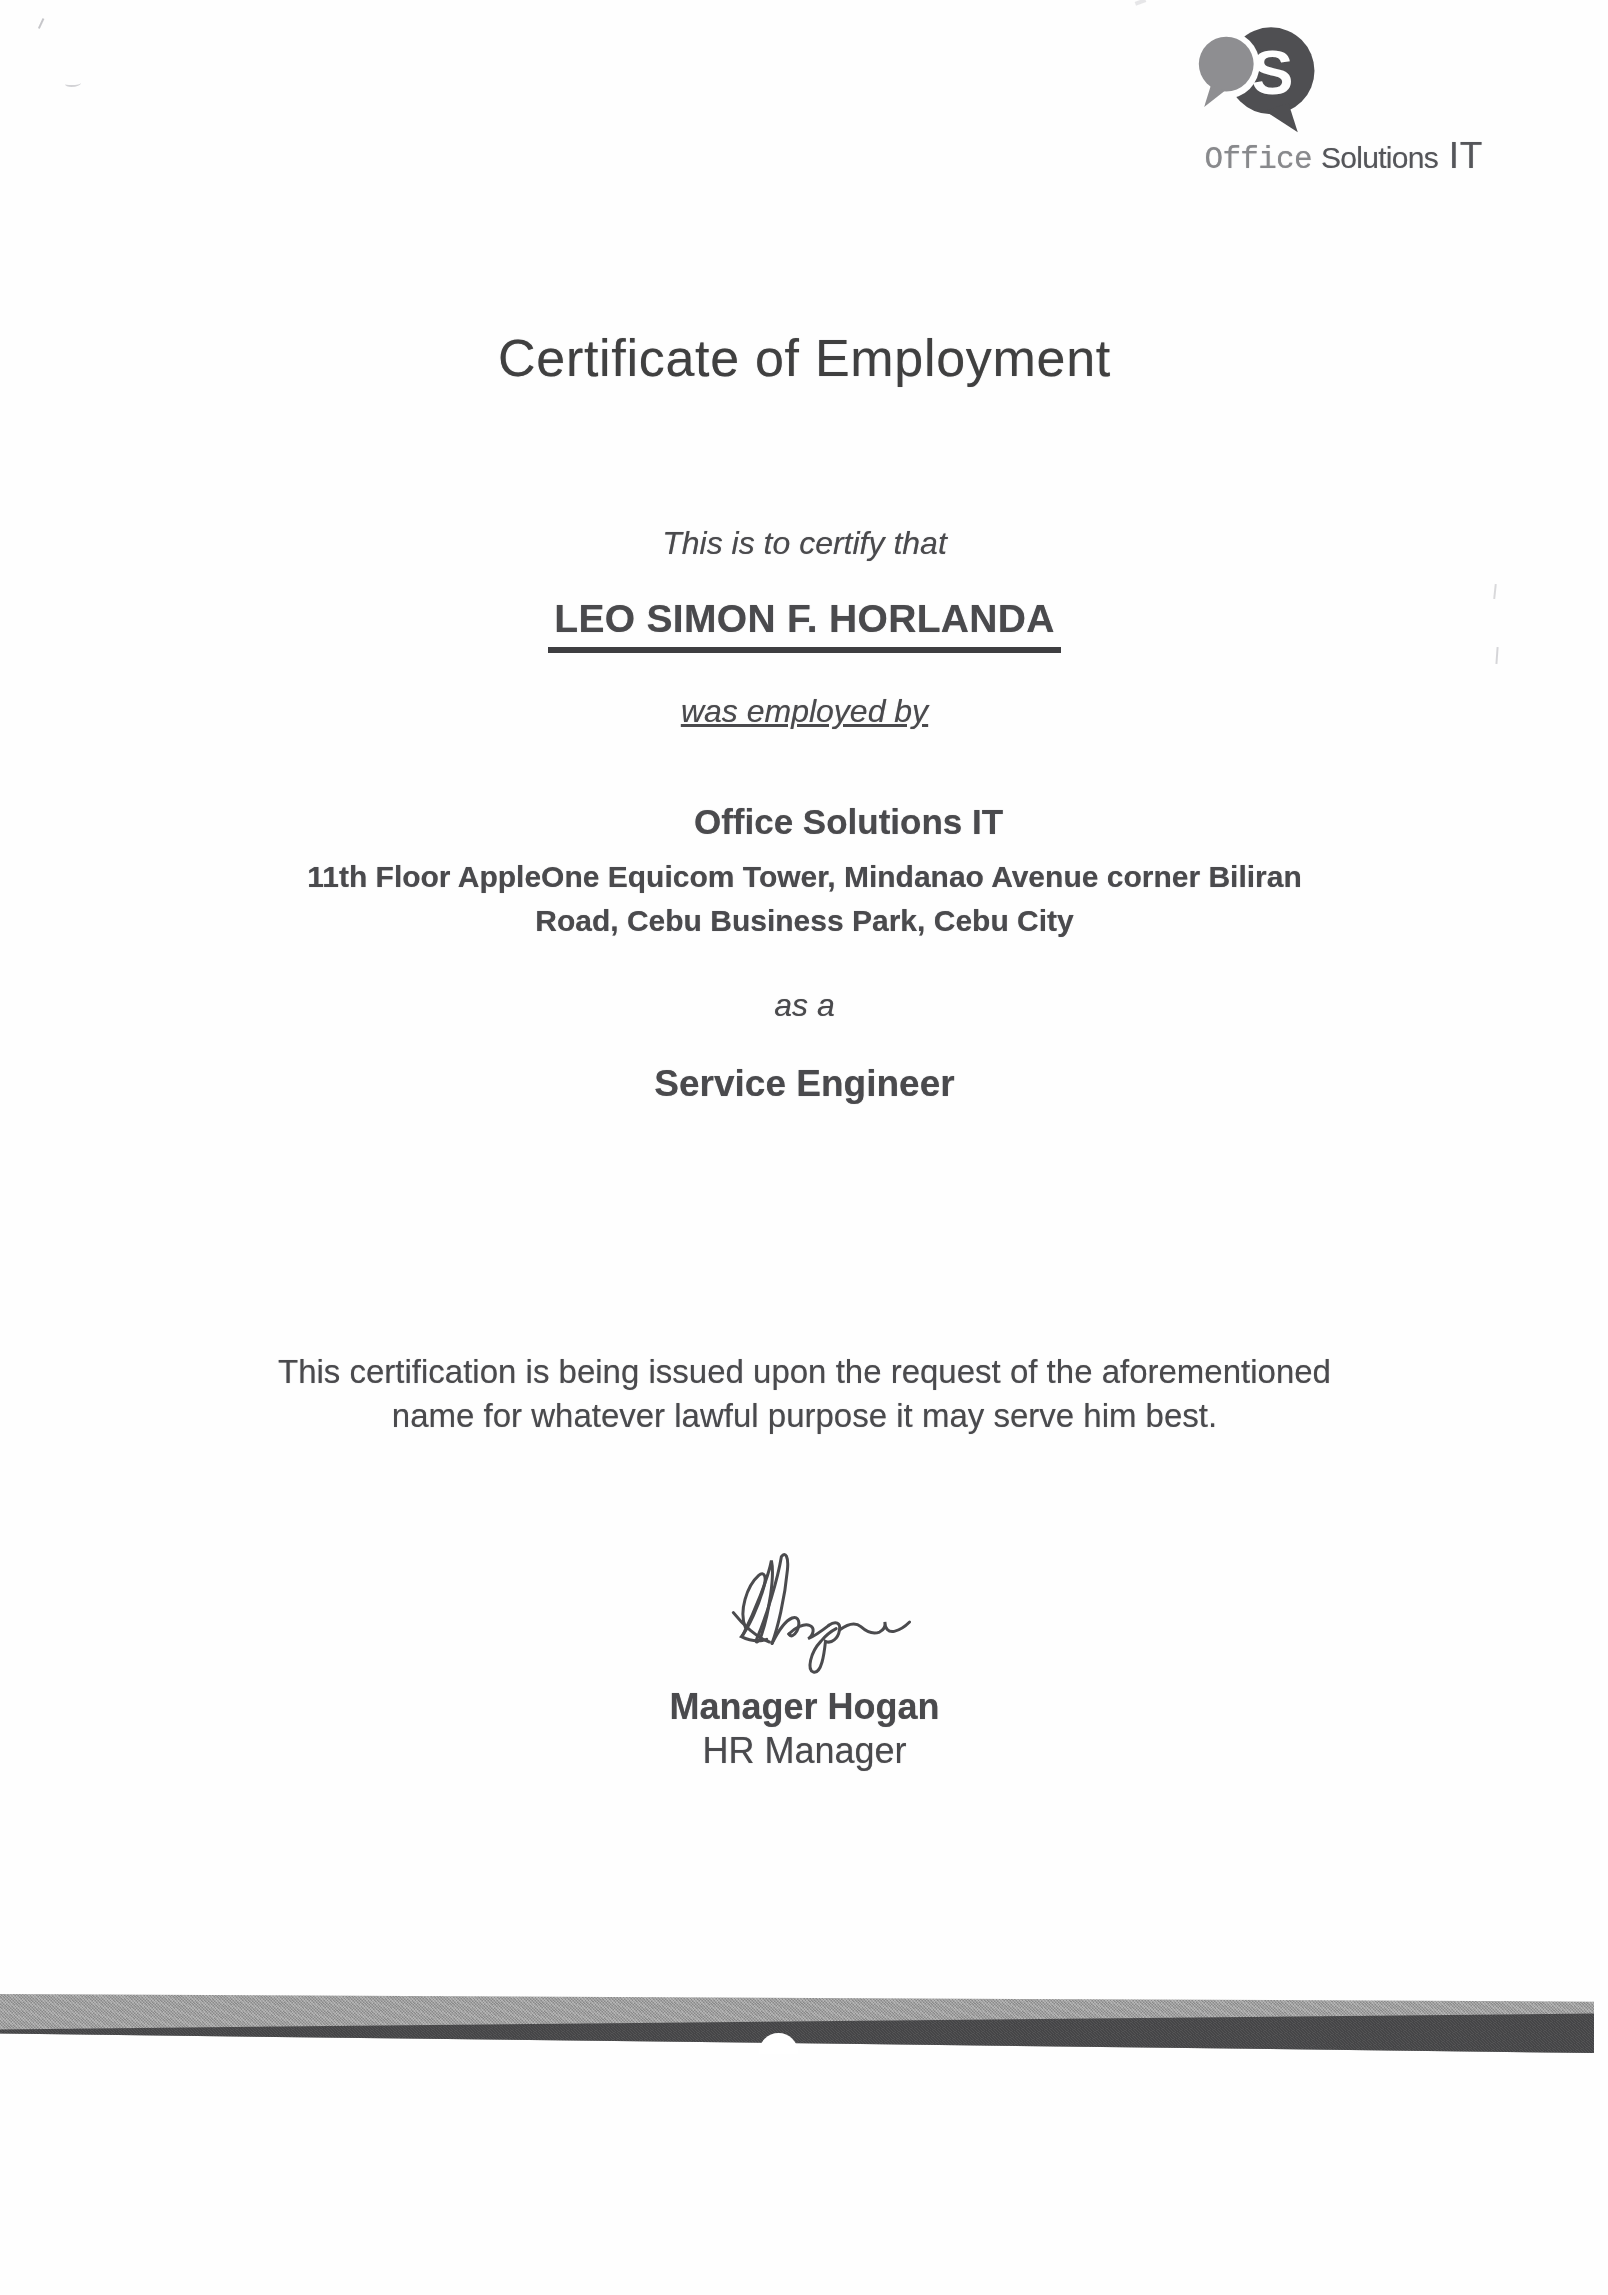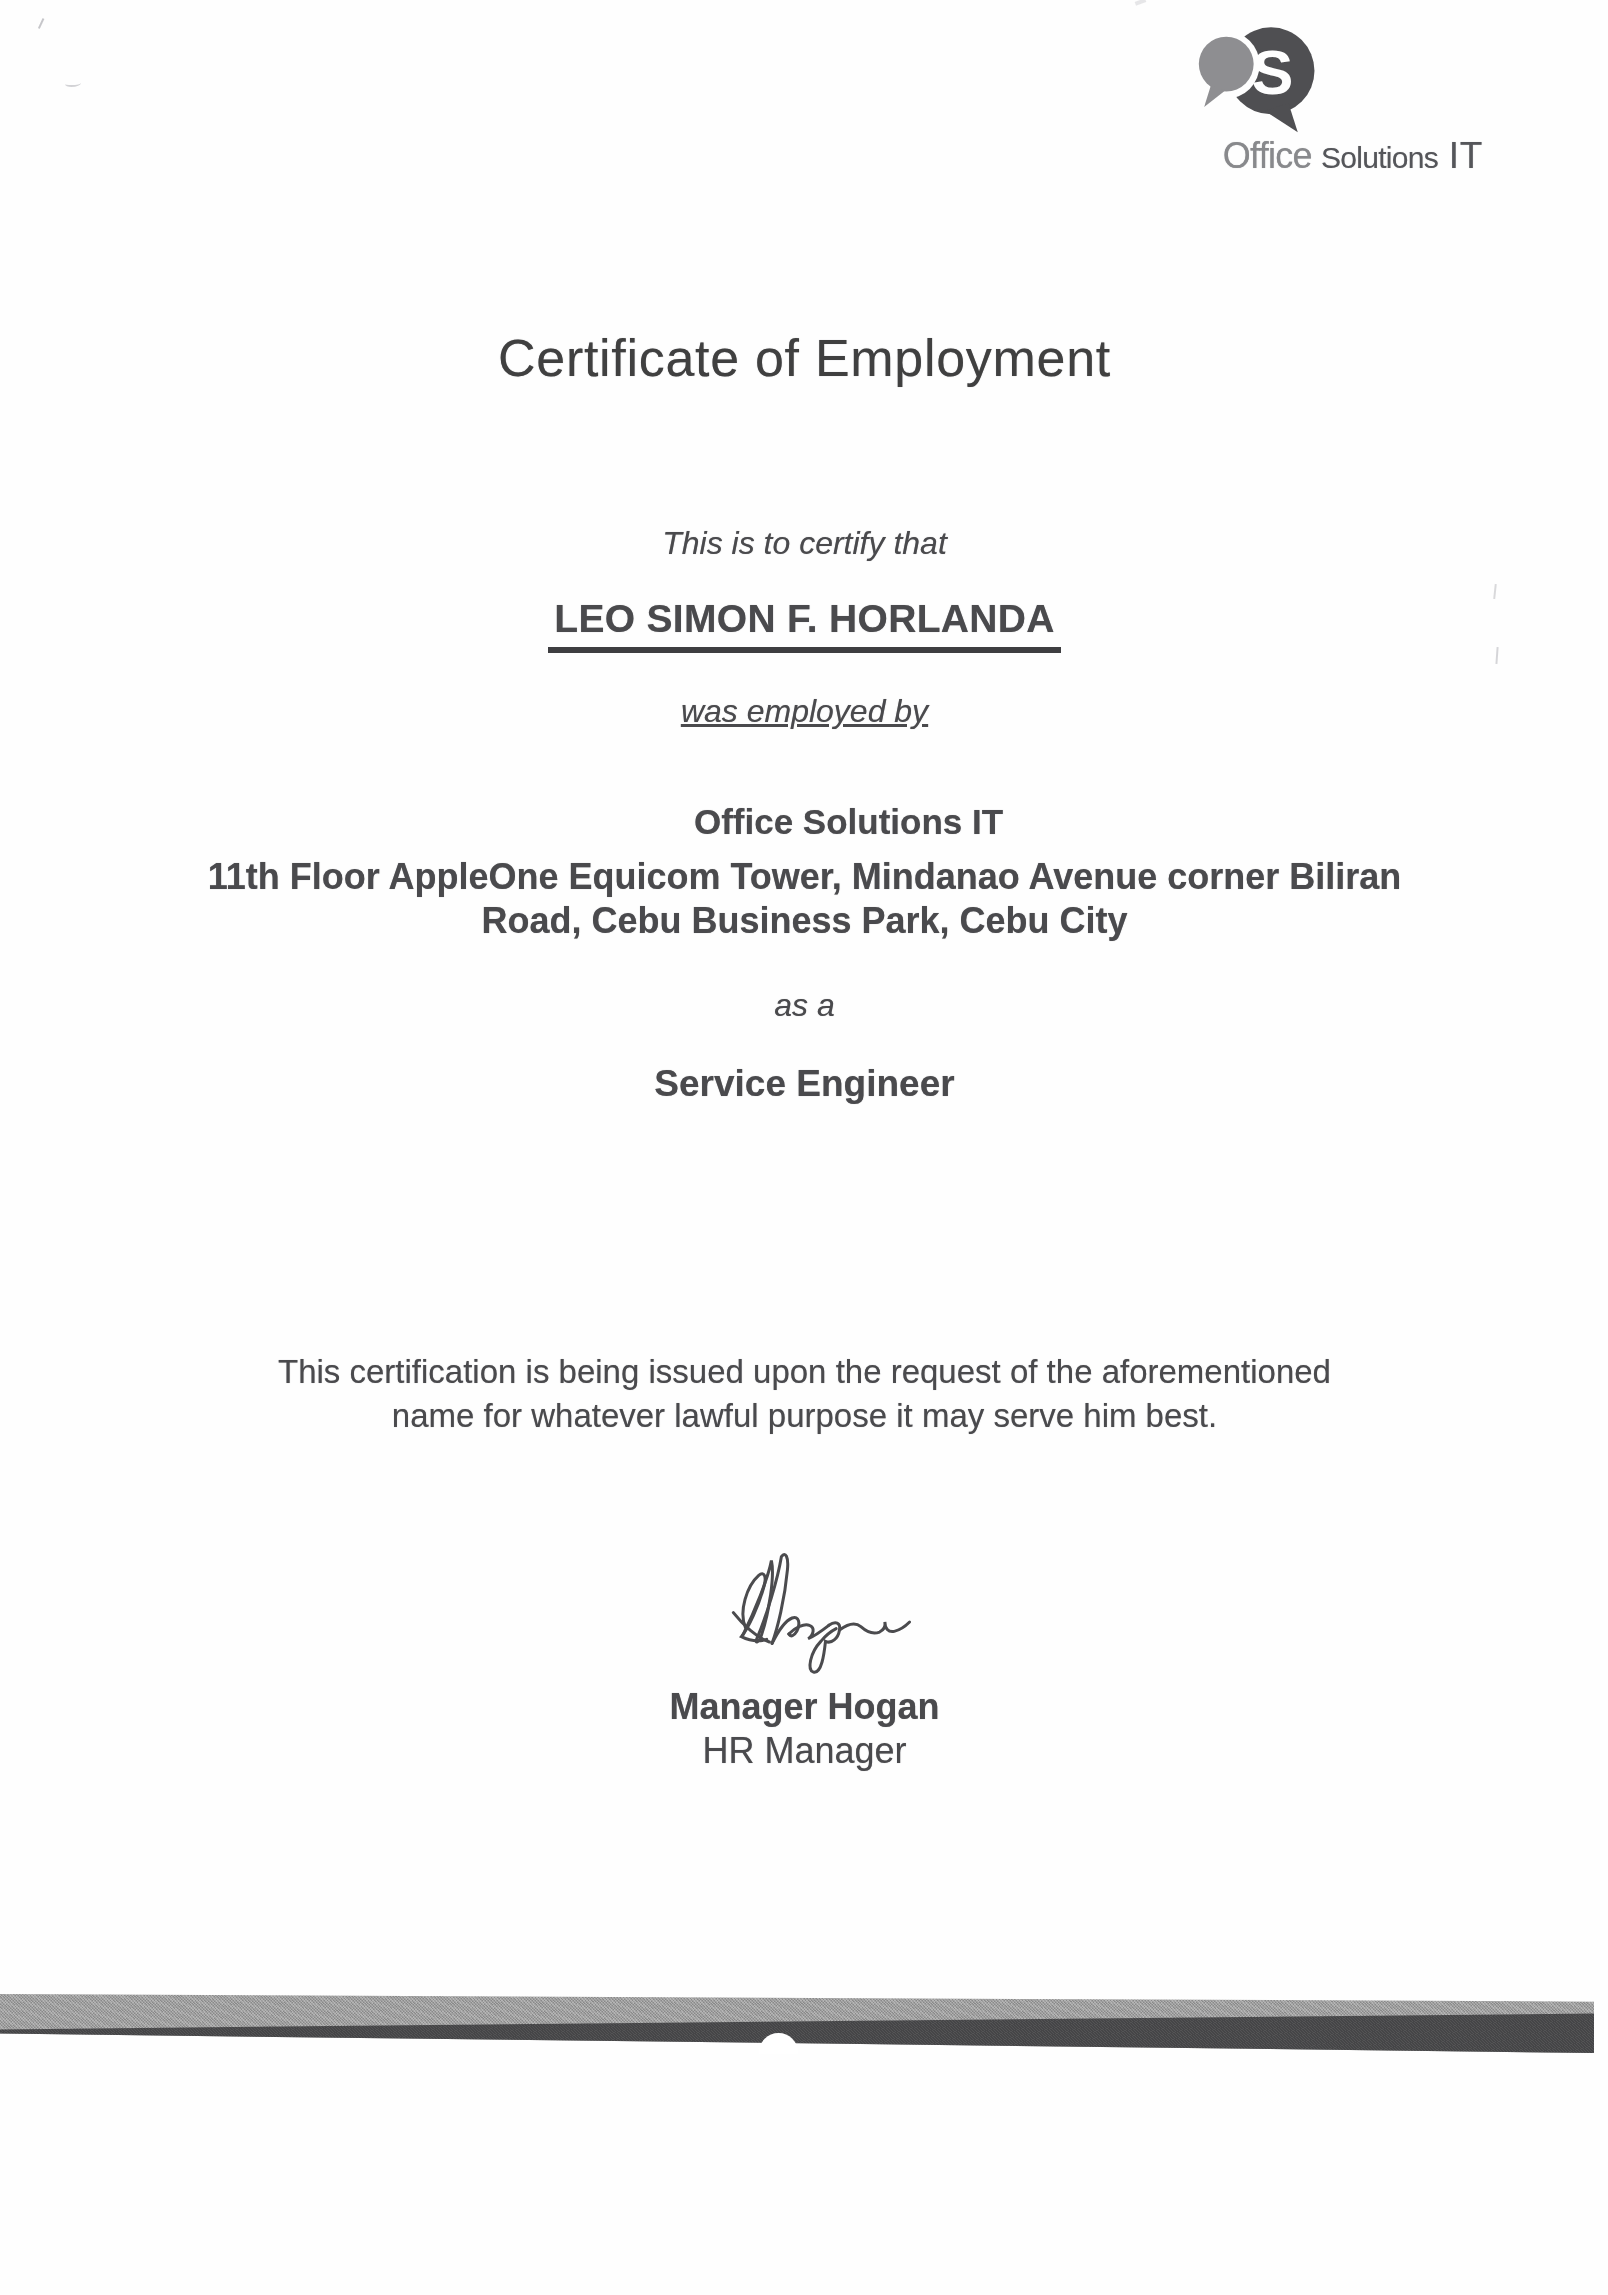--- a/index.html
+++ b/index.html
@@ -26,35 +26,35 @@
     text-align:center;
     text-shadow:0 0 0.8px rgba(70,70,74,.55);
   }
   
   .logo-mark{position:absolute;left:1196px;top:24px;width:134px;height:115px;}
   .logo-word{
     position:absolute;top:135px;right:126px;
     display:flex;align-items:baseline;
     text-shadow:0 0 0.7px rgba(80,80,84,.5);
   }
-  .logo-word .w-office{font-size:36px;color:var(--word-light);letter-spacing:-0.7px;}
+  .logo-word .w-office{font-size:31px;color:var(--word-light);letter-spacing:-0.7px;font-family:Liberation Mono, monospace;}
   .logo-word .w-solutions{font-size:30px;color:var(--word-dark);letter-spacing:-0.7px;margin-left:9px;}
   .logo-word .w-it{font-size:37px;color:var(--word-dark);margin-left:10.7px;letter-spacing:0.7px;}
   
   .title{top:328px;font-size:52px;letter-spacing:0.7px;color:#404040;}
   .intro{top:525px;font-size:32px;font-style:italic;}
   .name-row{top:597px;font-size:39px;font-weight:bold;letter-spacing:0.3px;}
   .name-row .underlined{
     display:inline-block;
     padding:0 6.7px 6px 6.7px;
     border-bottom:6px solid #3e3e41;
   }
   .employed-by{top:693px;font-size:32px;font-style:italic;text-decoration:underline;}
   .company{top:802px;font-size:35px;font-weight:bold;margin-left:44px;}
-  .address{top:855px;font-size:36px;font-weight:bold;line-height:44px;}
+  .address{top:855px;font-size:30px;font-weight:bold;line-height:44px;}
   .as-a{top:987px;font-size:32px;font-style:italic;}
   .position{top:1063px;font-size:37px;font-weight:bold;}
   .dates{top:1145px;font-size:36px;}
   .dates .last-digit{font-weight:bold;color:#3a3a3d;}
   .closing{top:1350px;font-size:33px;line-height:44px;}
   .signature-svg{position:absolute;left:708px;top:1547px;width:267px;height:134px;}
   .sig-name{top:1686px;font-size:36px;font-weight:bold;}
   .sig-role{top:1730px;font-size:36px;}
   
   .scan-bar{

